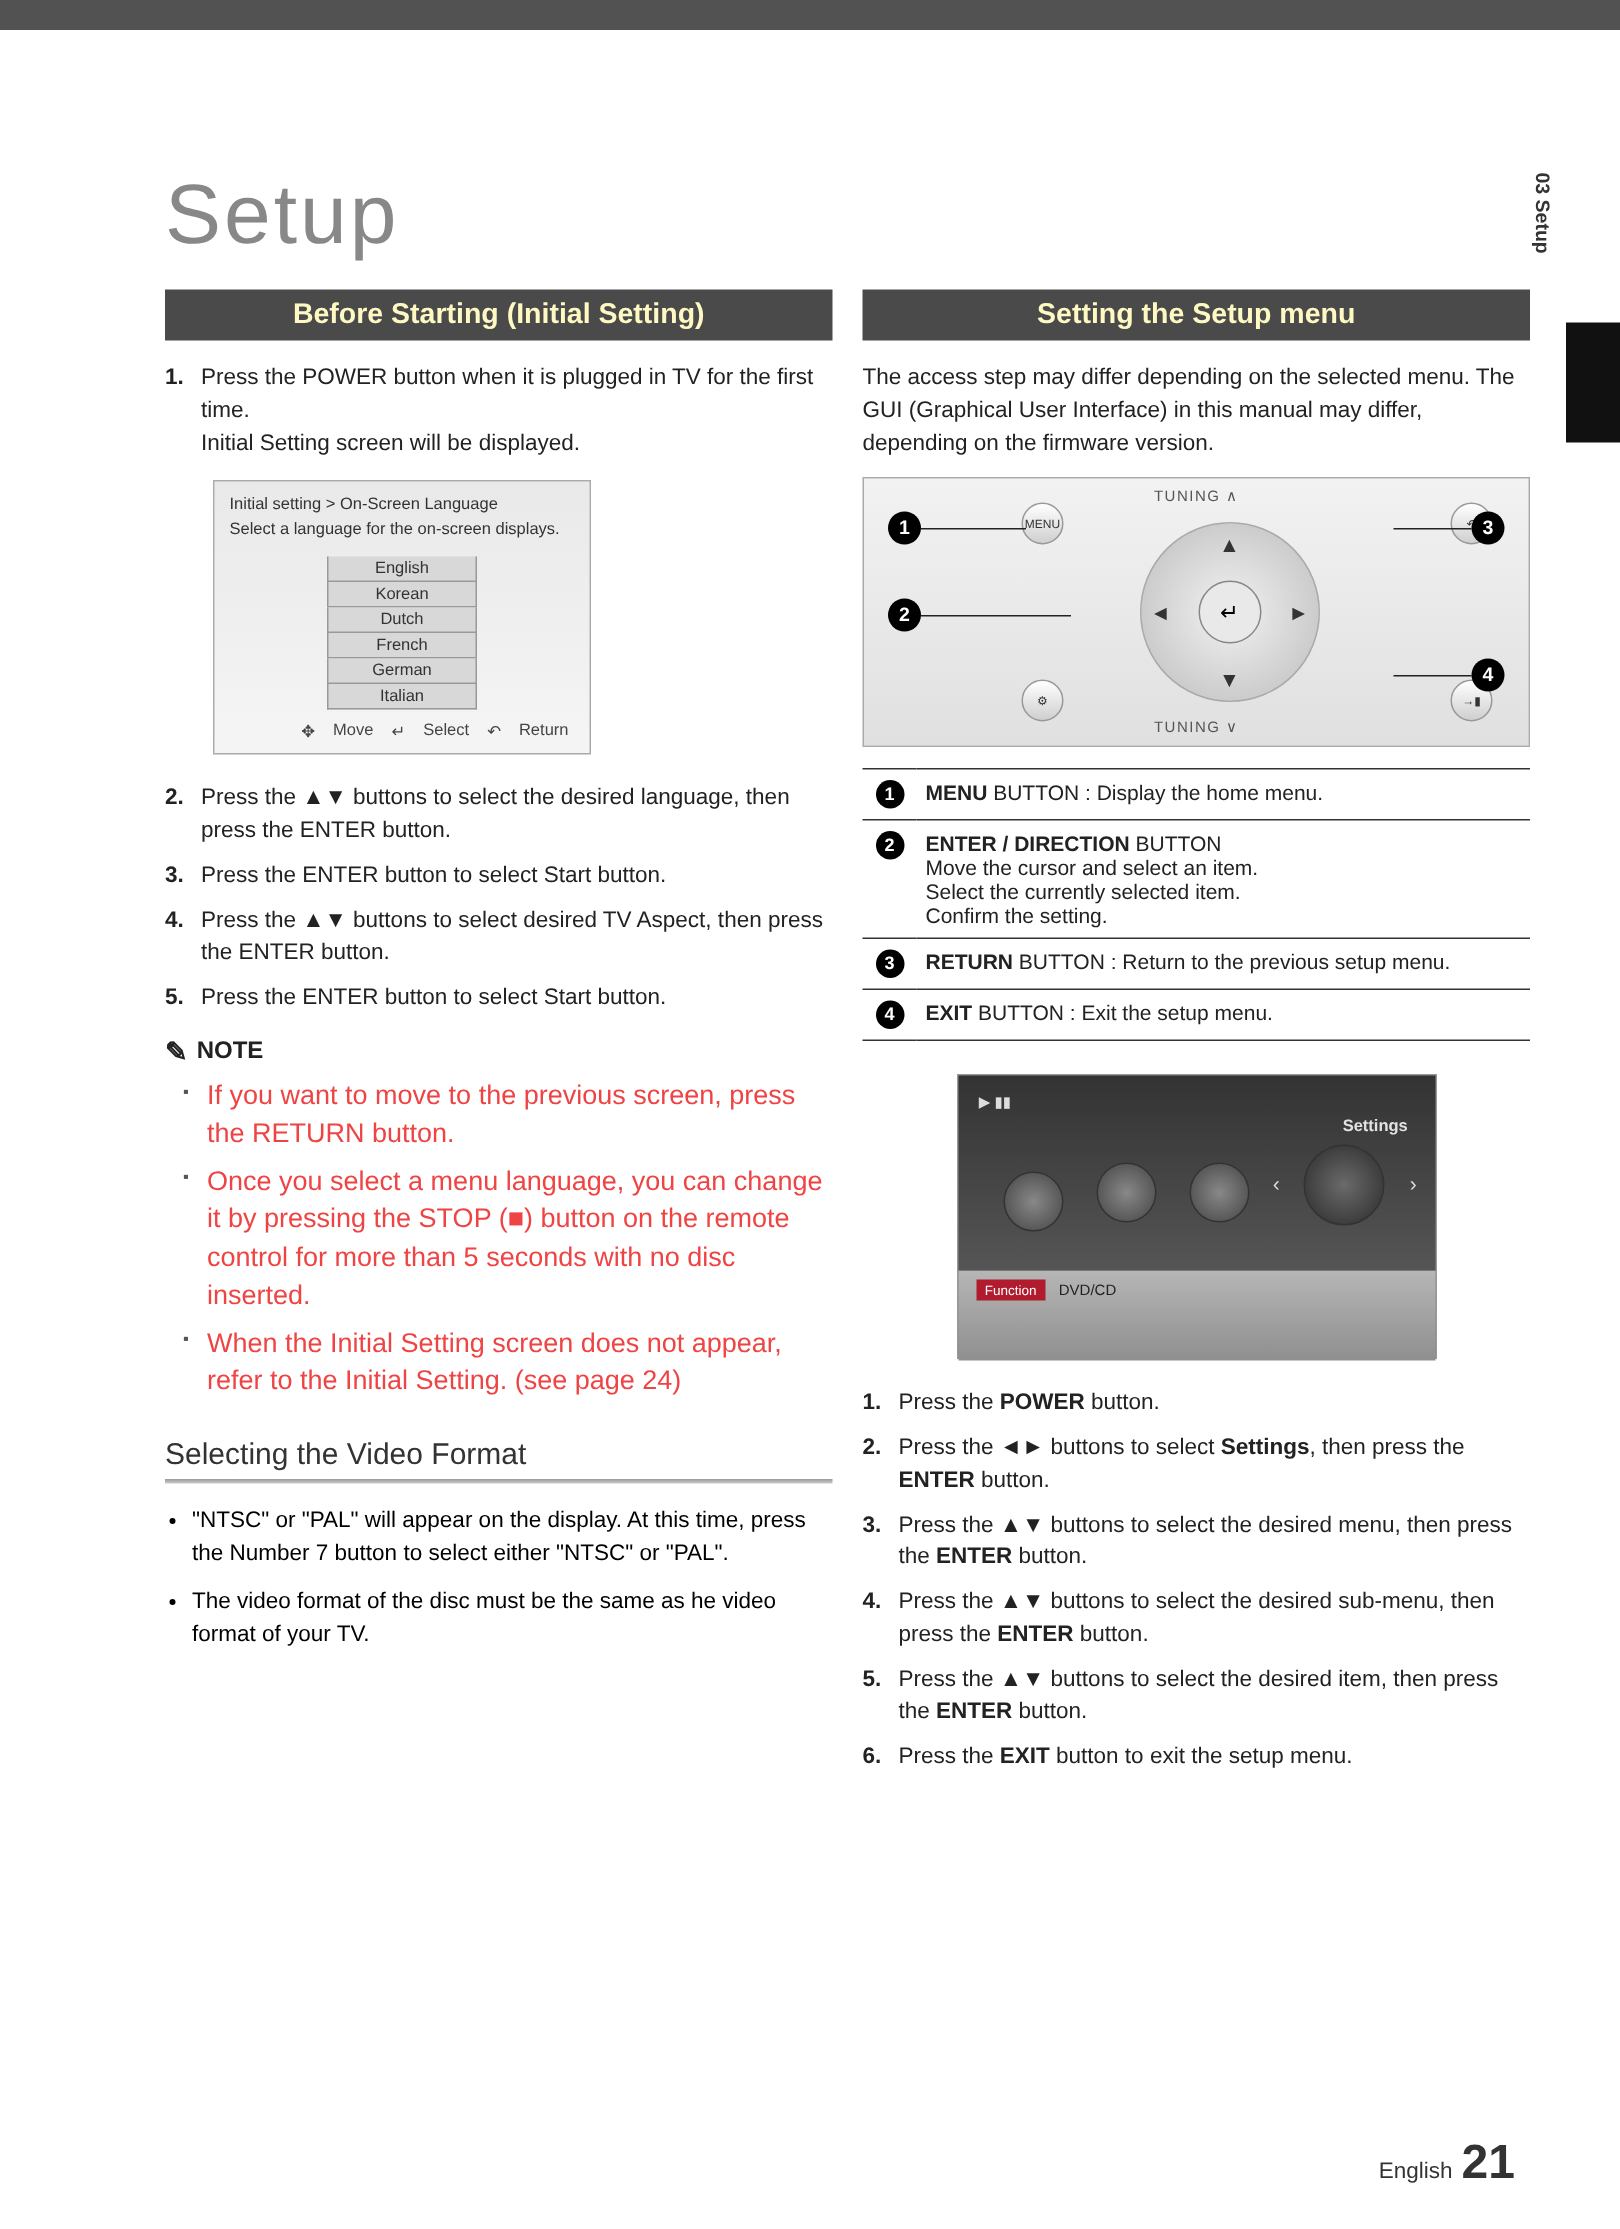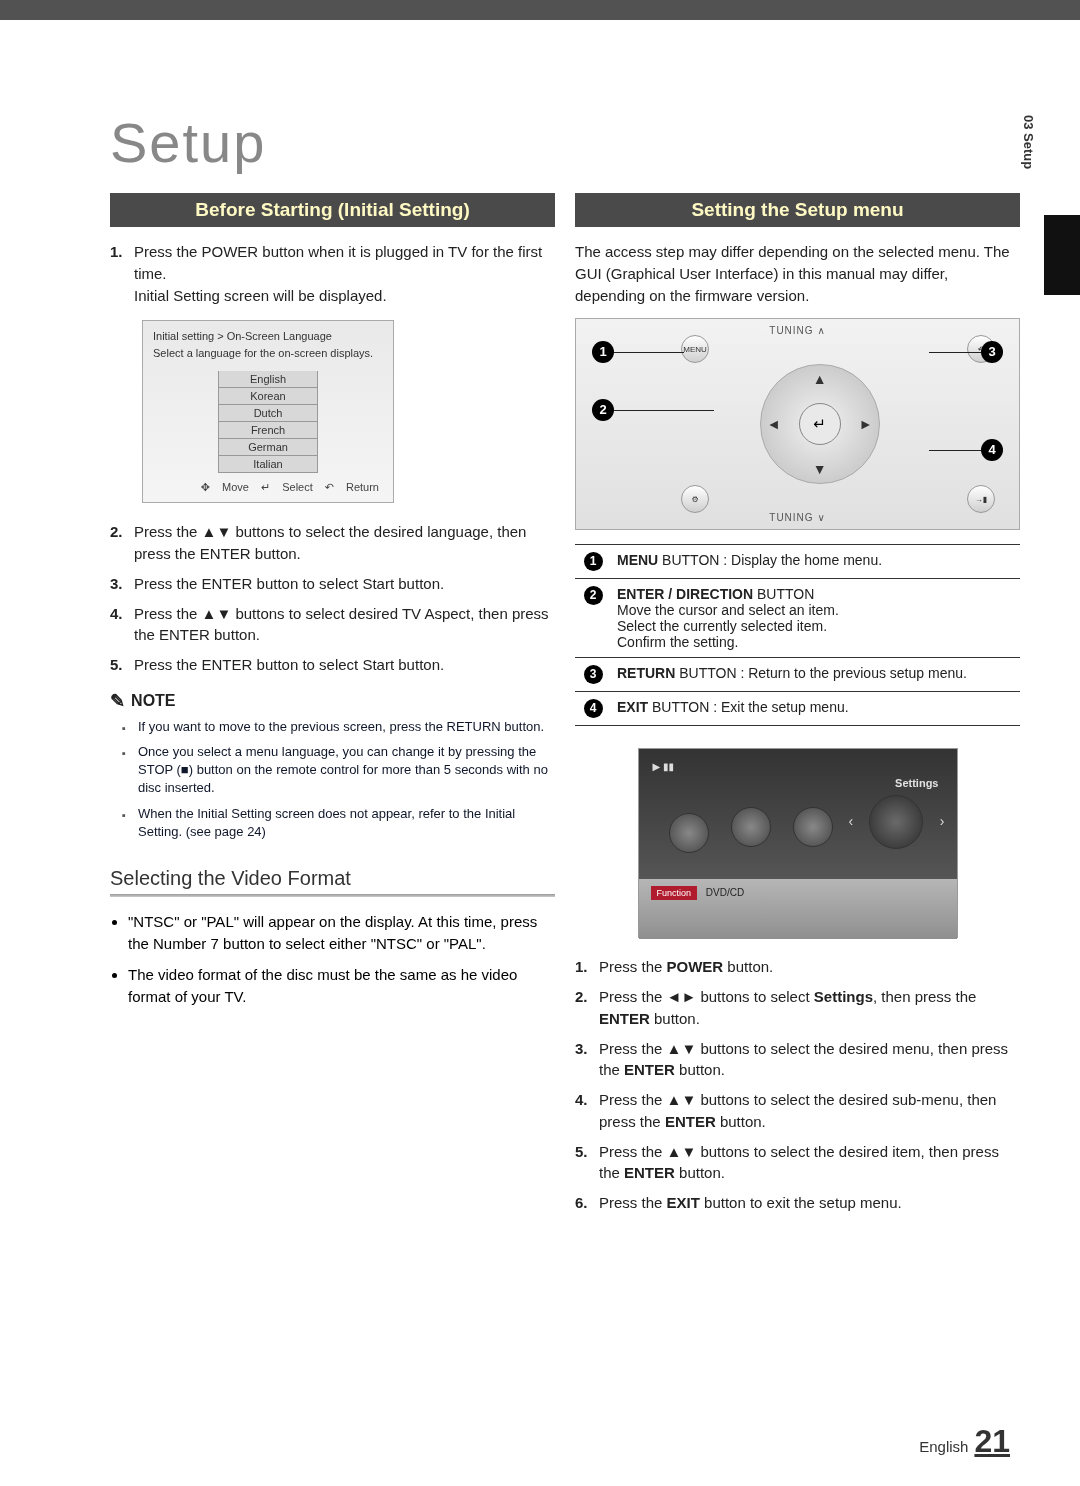--- a/index.html
+++ b/index.html
@@ -115,23 +115,23 @@
     gap: 6px;
     font-weight: bold;
     font-size: 16px;
     margin: 14px 0 6px 0;
     color: #222;
   }
   .note-icon {
     font-size: 18px;
   }
   .note-list {
-    font-size: 13px;
+    font-size: 18px;
     line-height: 1.4;
-    color: #0f172a;
+    color: #ef4444;
     padding-left: 28px;
   }
   .note-list li {
     list-style: none;
     position: relative;
     margin-bottom: 7px;
   }
   .note-list li::before {
     content: "▪";
     position: absolute;
@@ -163,21 +163,21 @@
     line-height: 1.45;
     padding-left: 18px;
   }
   .bullet-list li {
     margin-bottom: 10px;
     list-style: disc;
   }
   
   .remote-box {
     position: relative;
-    height: 212px;
+    height: 180px;
     border: 1px solid #aaa;
     background: linear-gradient(#f2f2f2, #e0e0e0);
     margin-bottom: 14px;
   }
   .callout {
     position: absolute;
     width: 22px;
     height: 22px;
     border-radius: 50%;
     background: #000;
@@ -341,21 +341,20 @@
     position: absolute;
     bottom: 46px;
     right: 70px;
     font-size: 15px;
     color: #333;
   }
   .page-num strong {
     font-size: 32px;
     font-weight: bold;
     margin-left: 6px;
-    text-decoration: underline;
   }
 </style>
 </head>
 <body>
 
 <div class="page">
 
   <div class="side-tab">03  Setup</div>
   <div class="side-block"></div>
 

